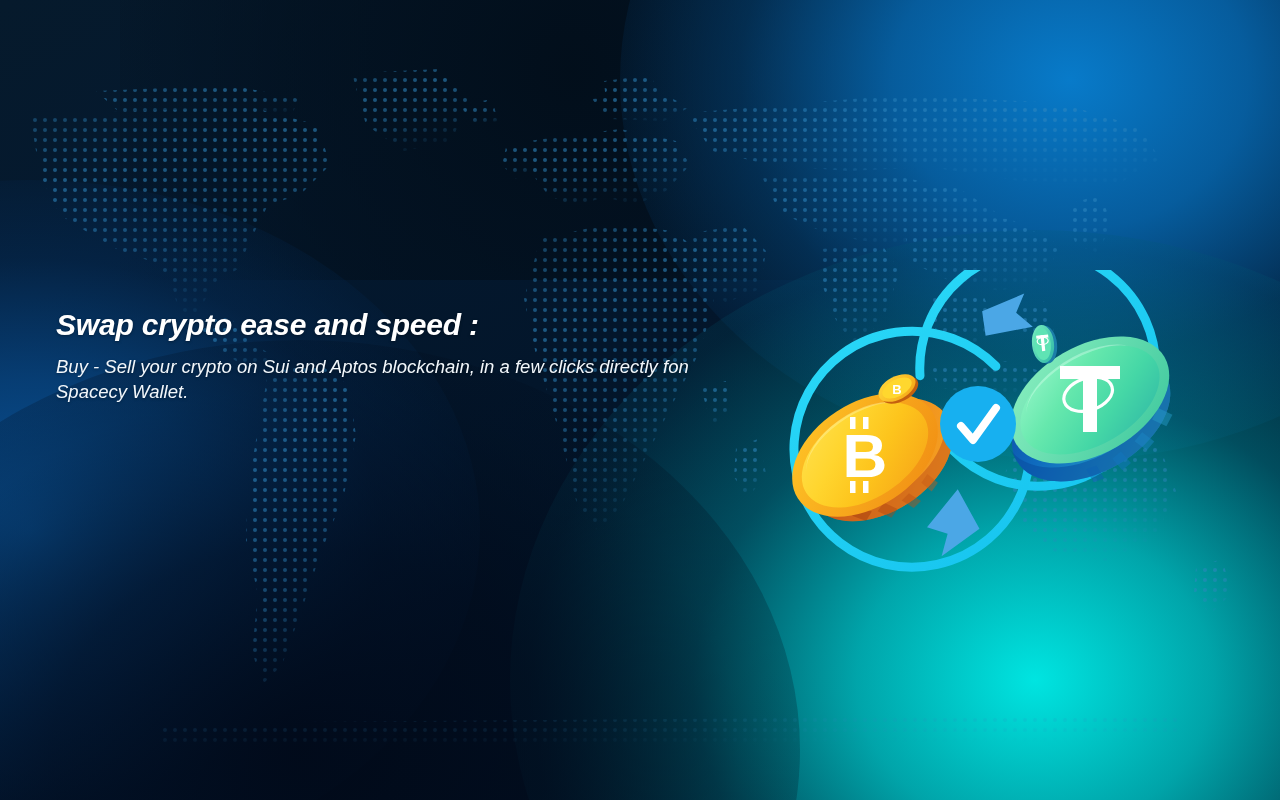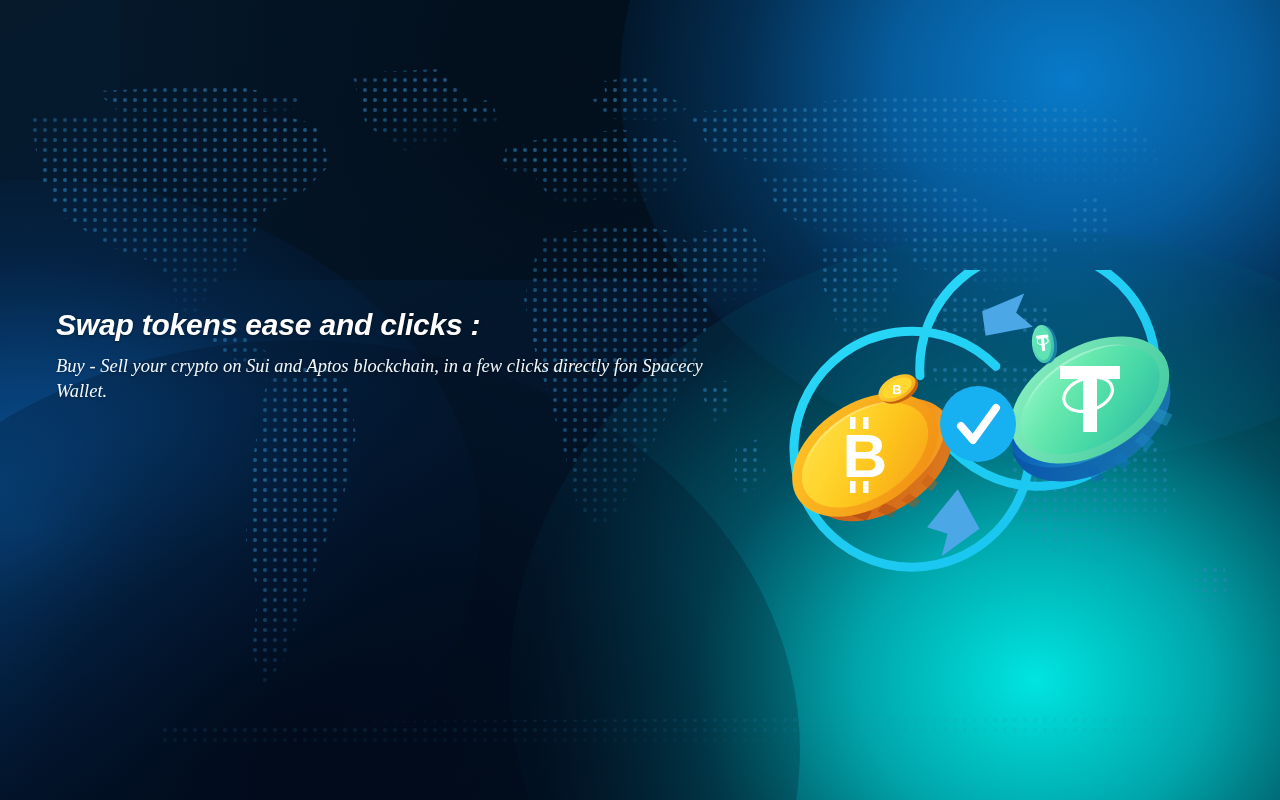--- a/index.html
+++ b/index.html
@@ -131,21 +131,21 @@
     font-weight: bold;
     font-size: 30px;
     line-height: 38px;
     letter-spacing: -0.2px;
     color: #ffffff;
     white-space: nowrap;
     text-shadow: 0 1px 3px rgba(0,0,0,0.35);
   }
   .subcopy {
     margin: 10px 0 0 0;
-    font-family: Liberation Serif, serif;
+    font-family: Liberation Sans, sans-serif;
     font-style: italic;
     font-weight: normal;
     font-size: 18.5px;
     line-height: 25px;
     color: #f2f7fb;
     max-width: 676px;
     text-shadow: 0 1px 3px rgba(0,0,0,0.3);
   }
 
   
@@ -244,21 +244,21 @@
 
             <path d="M160,668 L1180,660 L1180,690 L160,690 Z" opacity="0.25"></path>
           </g>
         </mask>
       </defs>
       <rect x="0" y="0" width="1280" height="690" fill="url(#dotgrid)" mask="url(#continents)"></rect>
     </svg>
   </div>
 
   <div class="copy">
-    <h1 class="headline">Swap tokens ease and clicks :</h1>
+    <h1 class="headline">Swap crypto ease and speed :</h1>
     <p class="subcopy">Buy - Sell your crypto on Sui and Aptos blockchain, in a few clicks directly fon Spacecy Wallet.</p>
   </div>
 
   <div class="art">
     <svg width="490" height="330" viewBox="0 0 490 330" xmlns="http://www.w3.org/2000/svg">
       <defs>
 
         <linearGradient id="btcFace" x1="0" y1="0" x2="0.9" y2="1">
           <stop offset="0%" stop-color="#ffe14f"></stop>
           <stop offset="34%" stop-color="#ffd52e"></stop>

